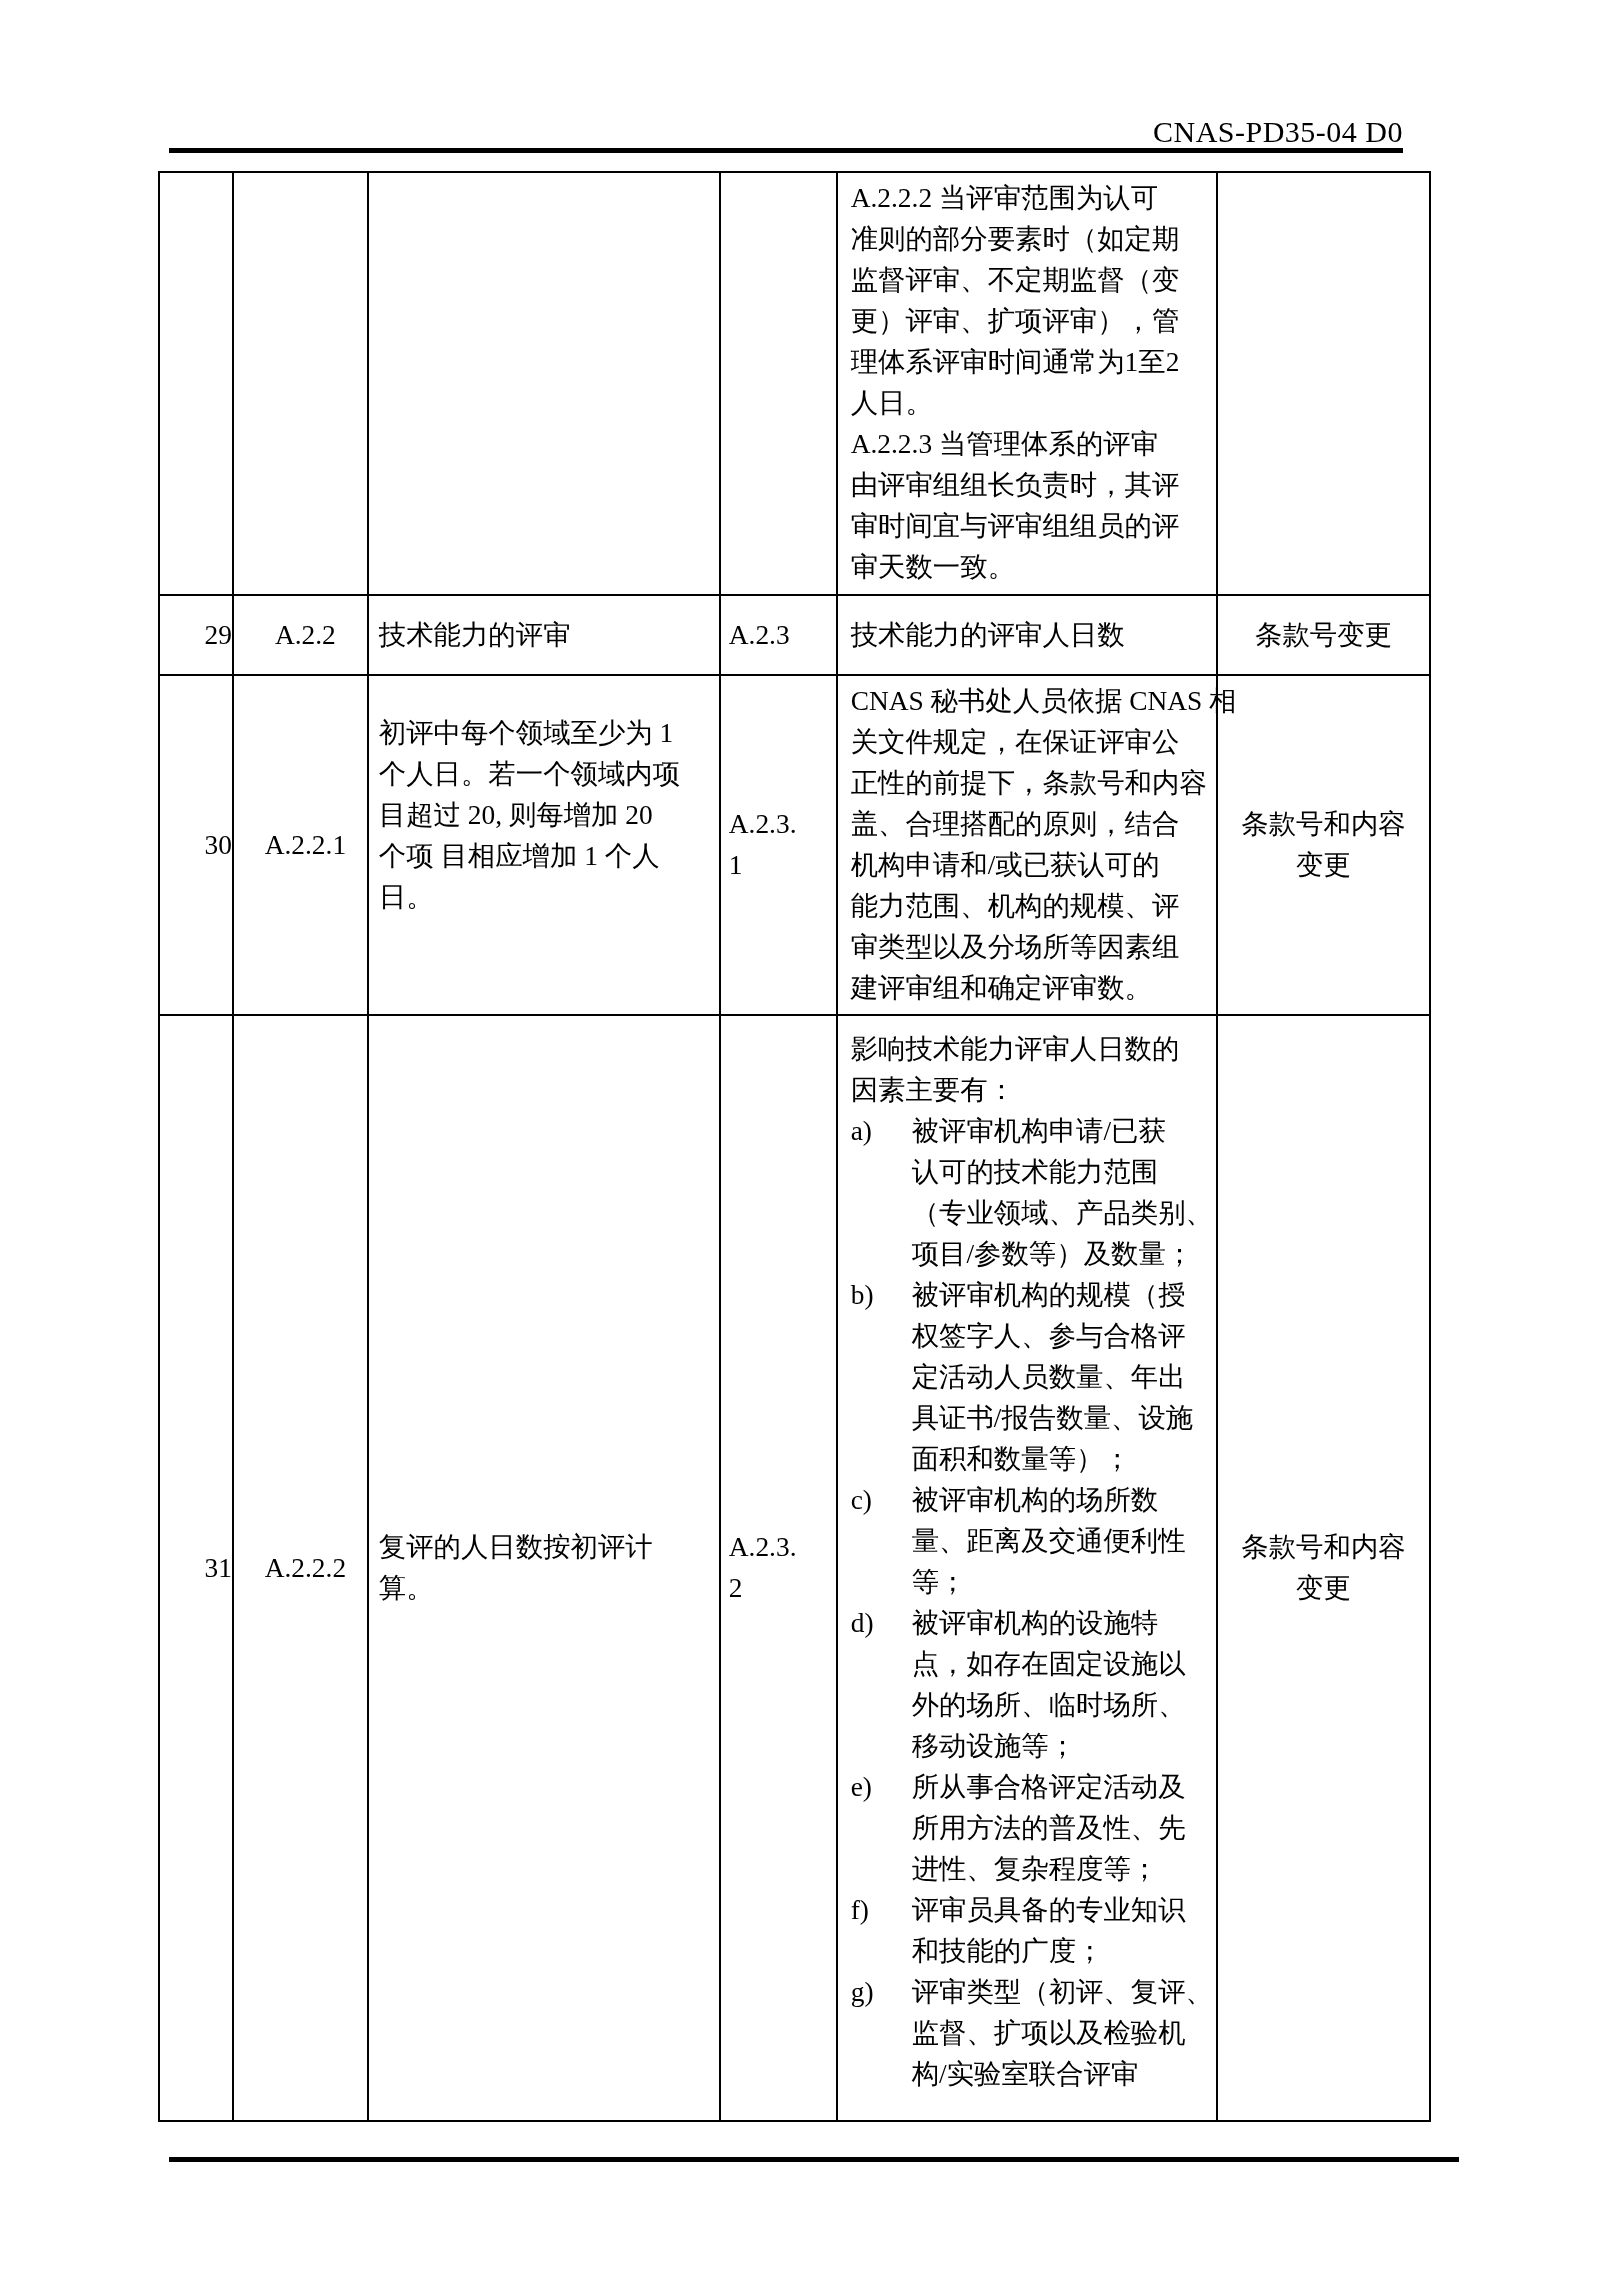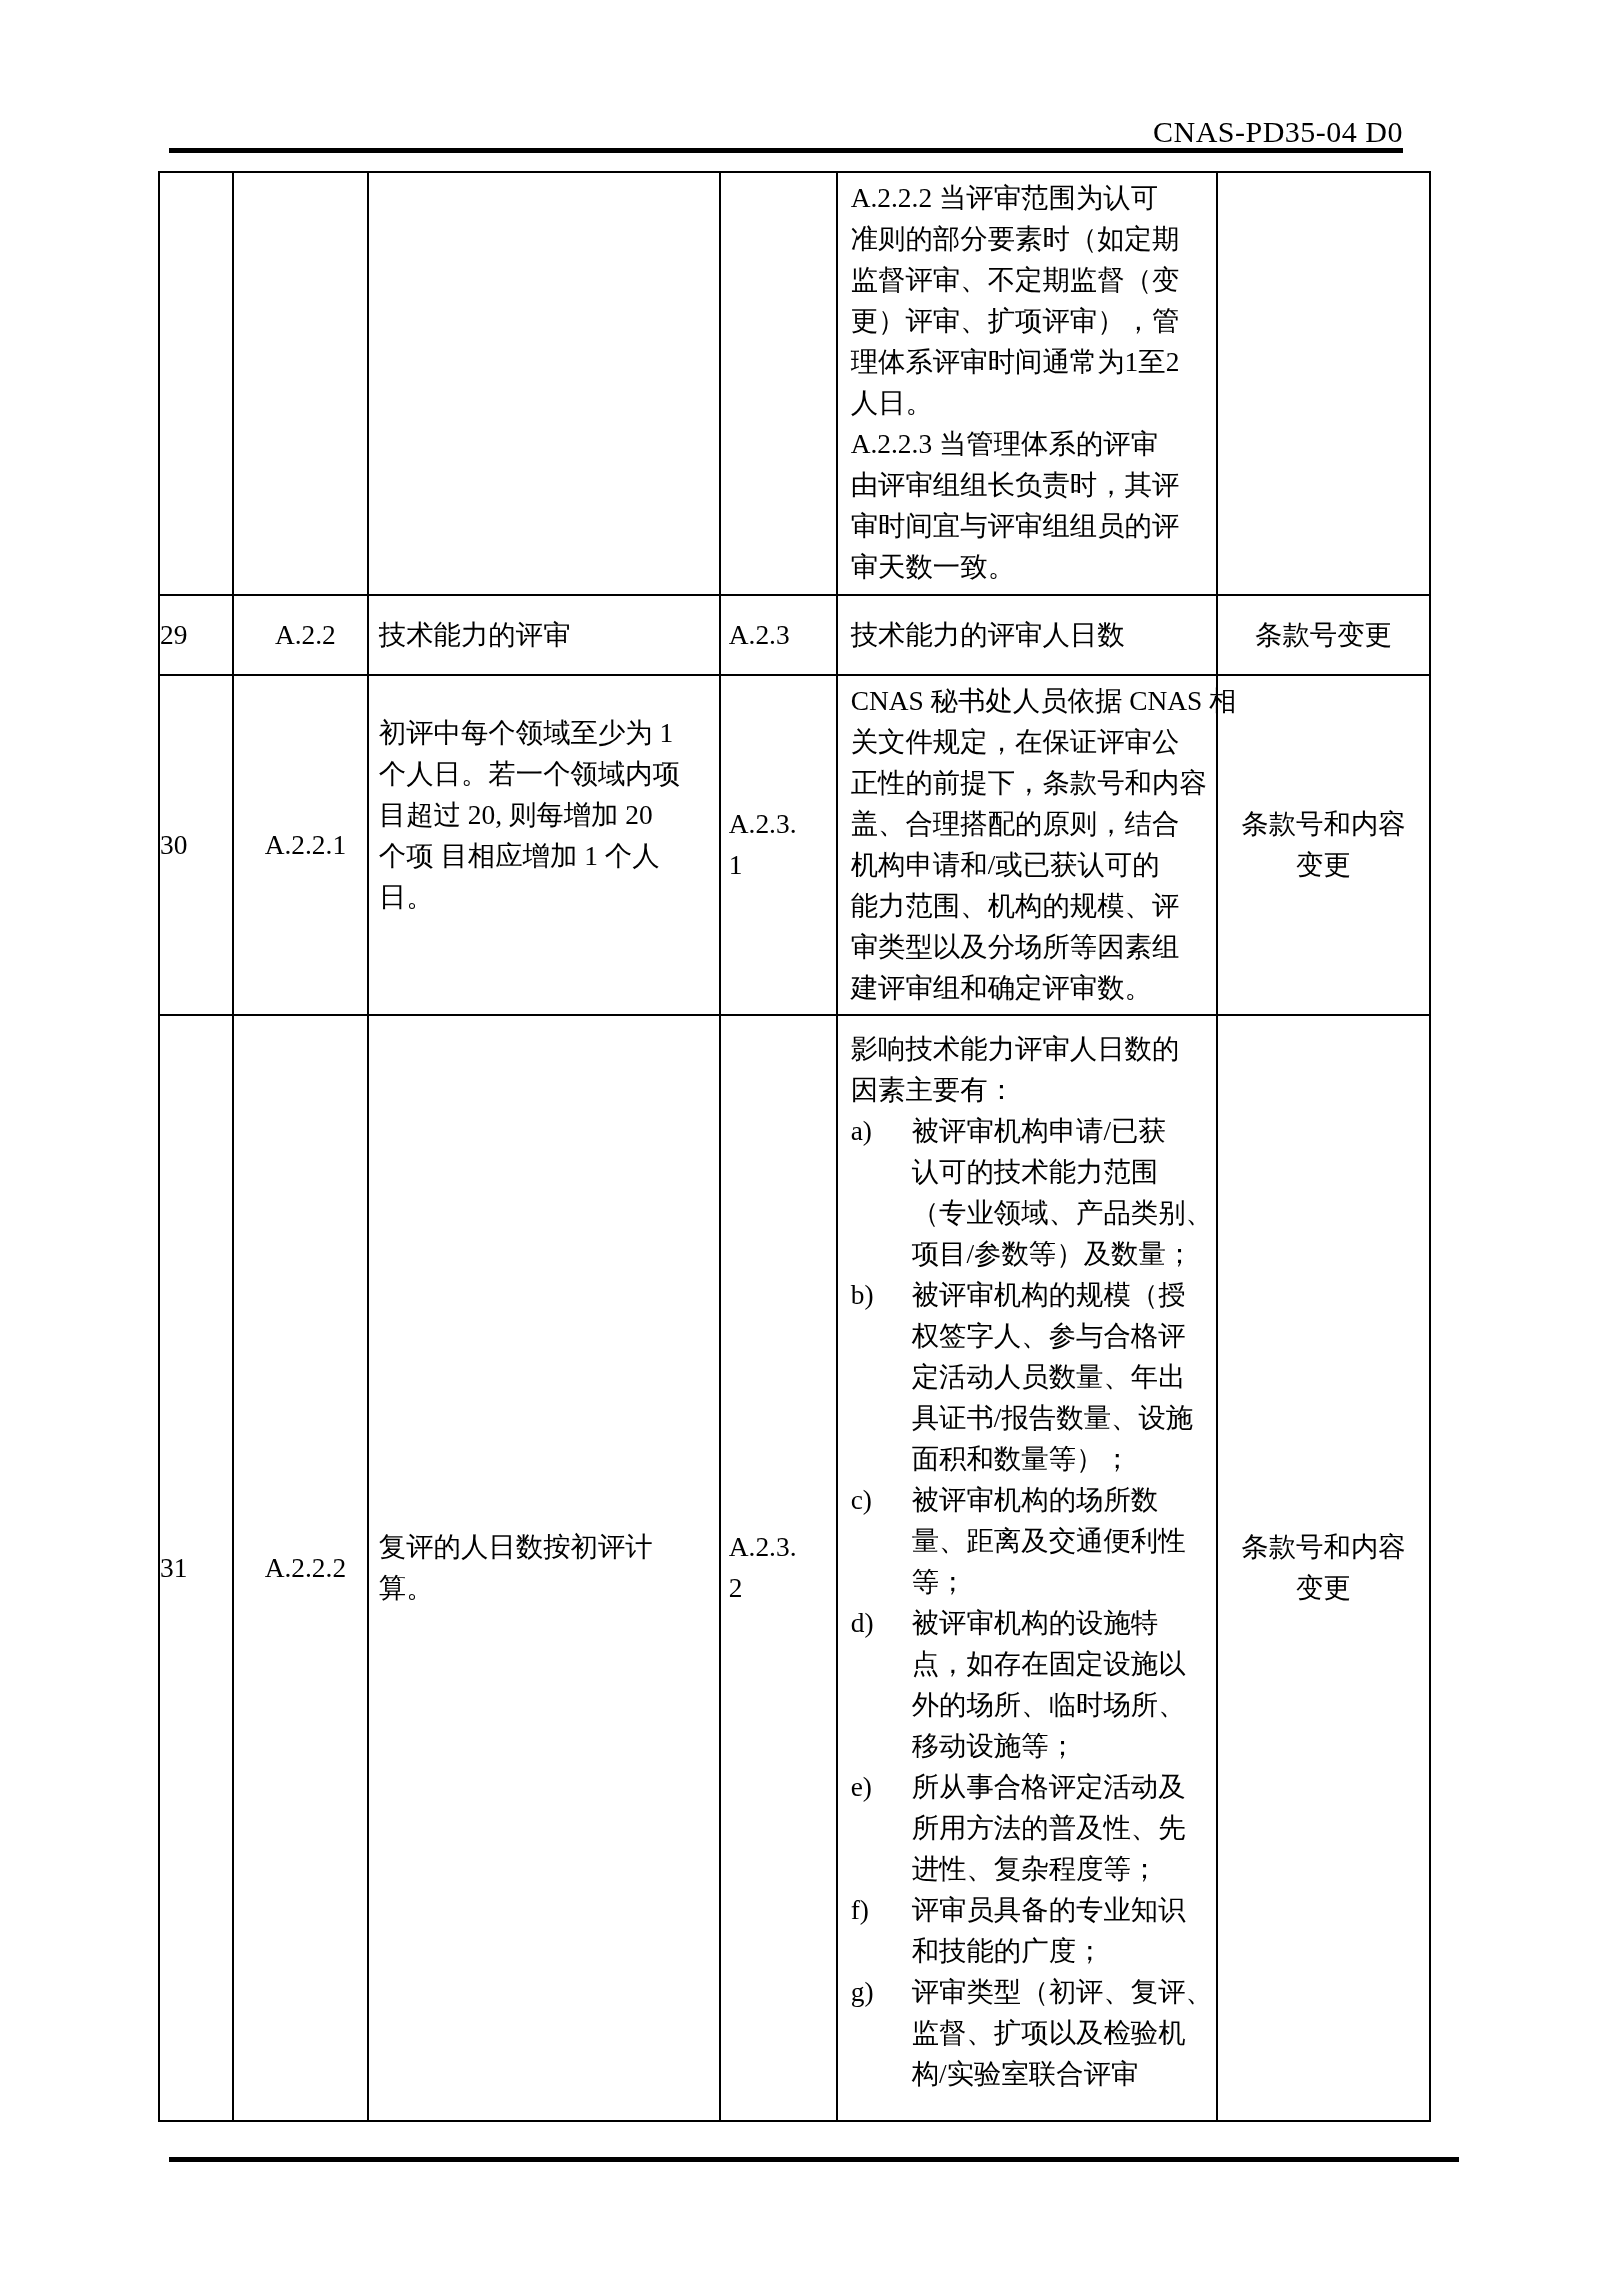--- a/index.html
+++ b/index.html
@@ -56,21 +56,21 @@
     line-height: 41px;
     vertical-align: middle;
     padding: 0;
     overflow: visible;
   }
   tr.tr-a   { height: 423px; }
   tr.tr-29  { height: 80px;  }
   tr.tr-30  { height: 340px; }
   tr.tr-31  { height: 1106px; }
   .pre { white-space: pre; }
-  td.c1 { text-align: left; }
+  td.c1 { text-align: right; }
   td.c2 { padding-left: 9.8px; text-align: center; }
   td.c3 { padding-left: 9.8px; padding-right: 3.9px; }
   td.c4 { padding-left: 7.8px; padding-right: 4px; margin-left: 43px; }
   td.c5 { padding-left: 12.7px; padding-right: 11px; }
   td.c6 { text-align: center; }
   tr.tr-a  td.c5 { vertical-align: top; padding-top: 4.9px; }
   tr.tr-30 td.c3 { vertical-align: top; padding-top: 37px; }
   tr.tr-31 td.c5 { vertical-align: top; padding-top: 12.7px; }
   
   .u {

